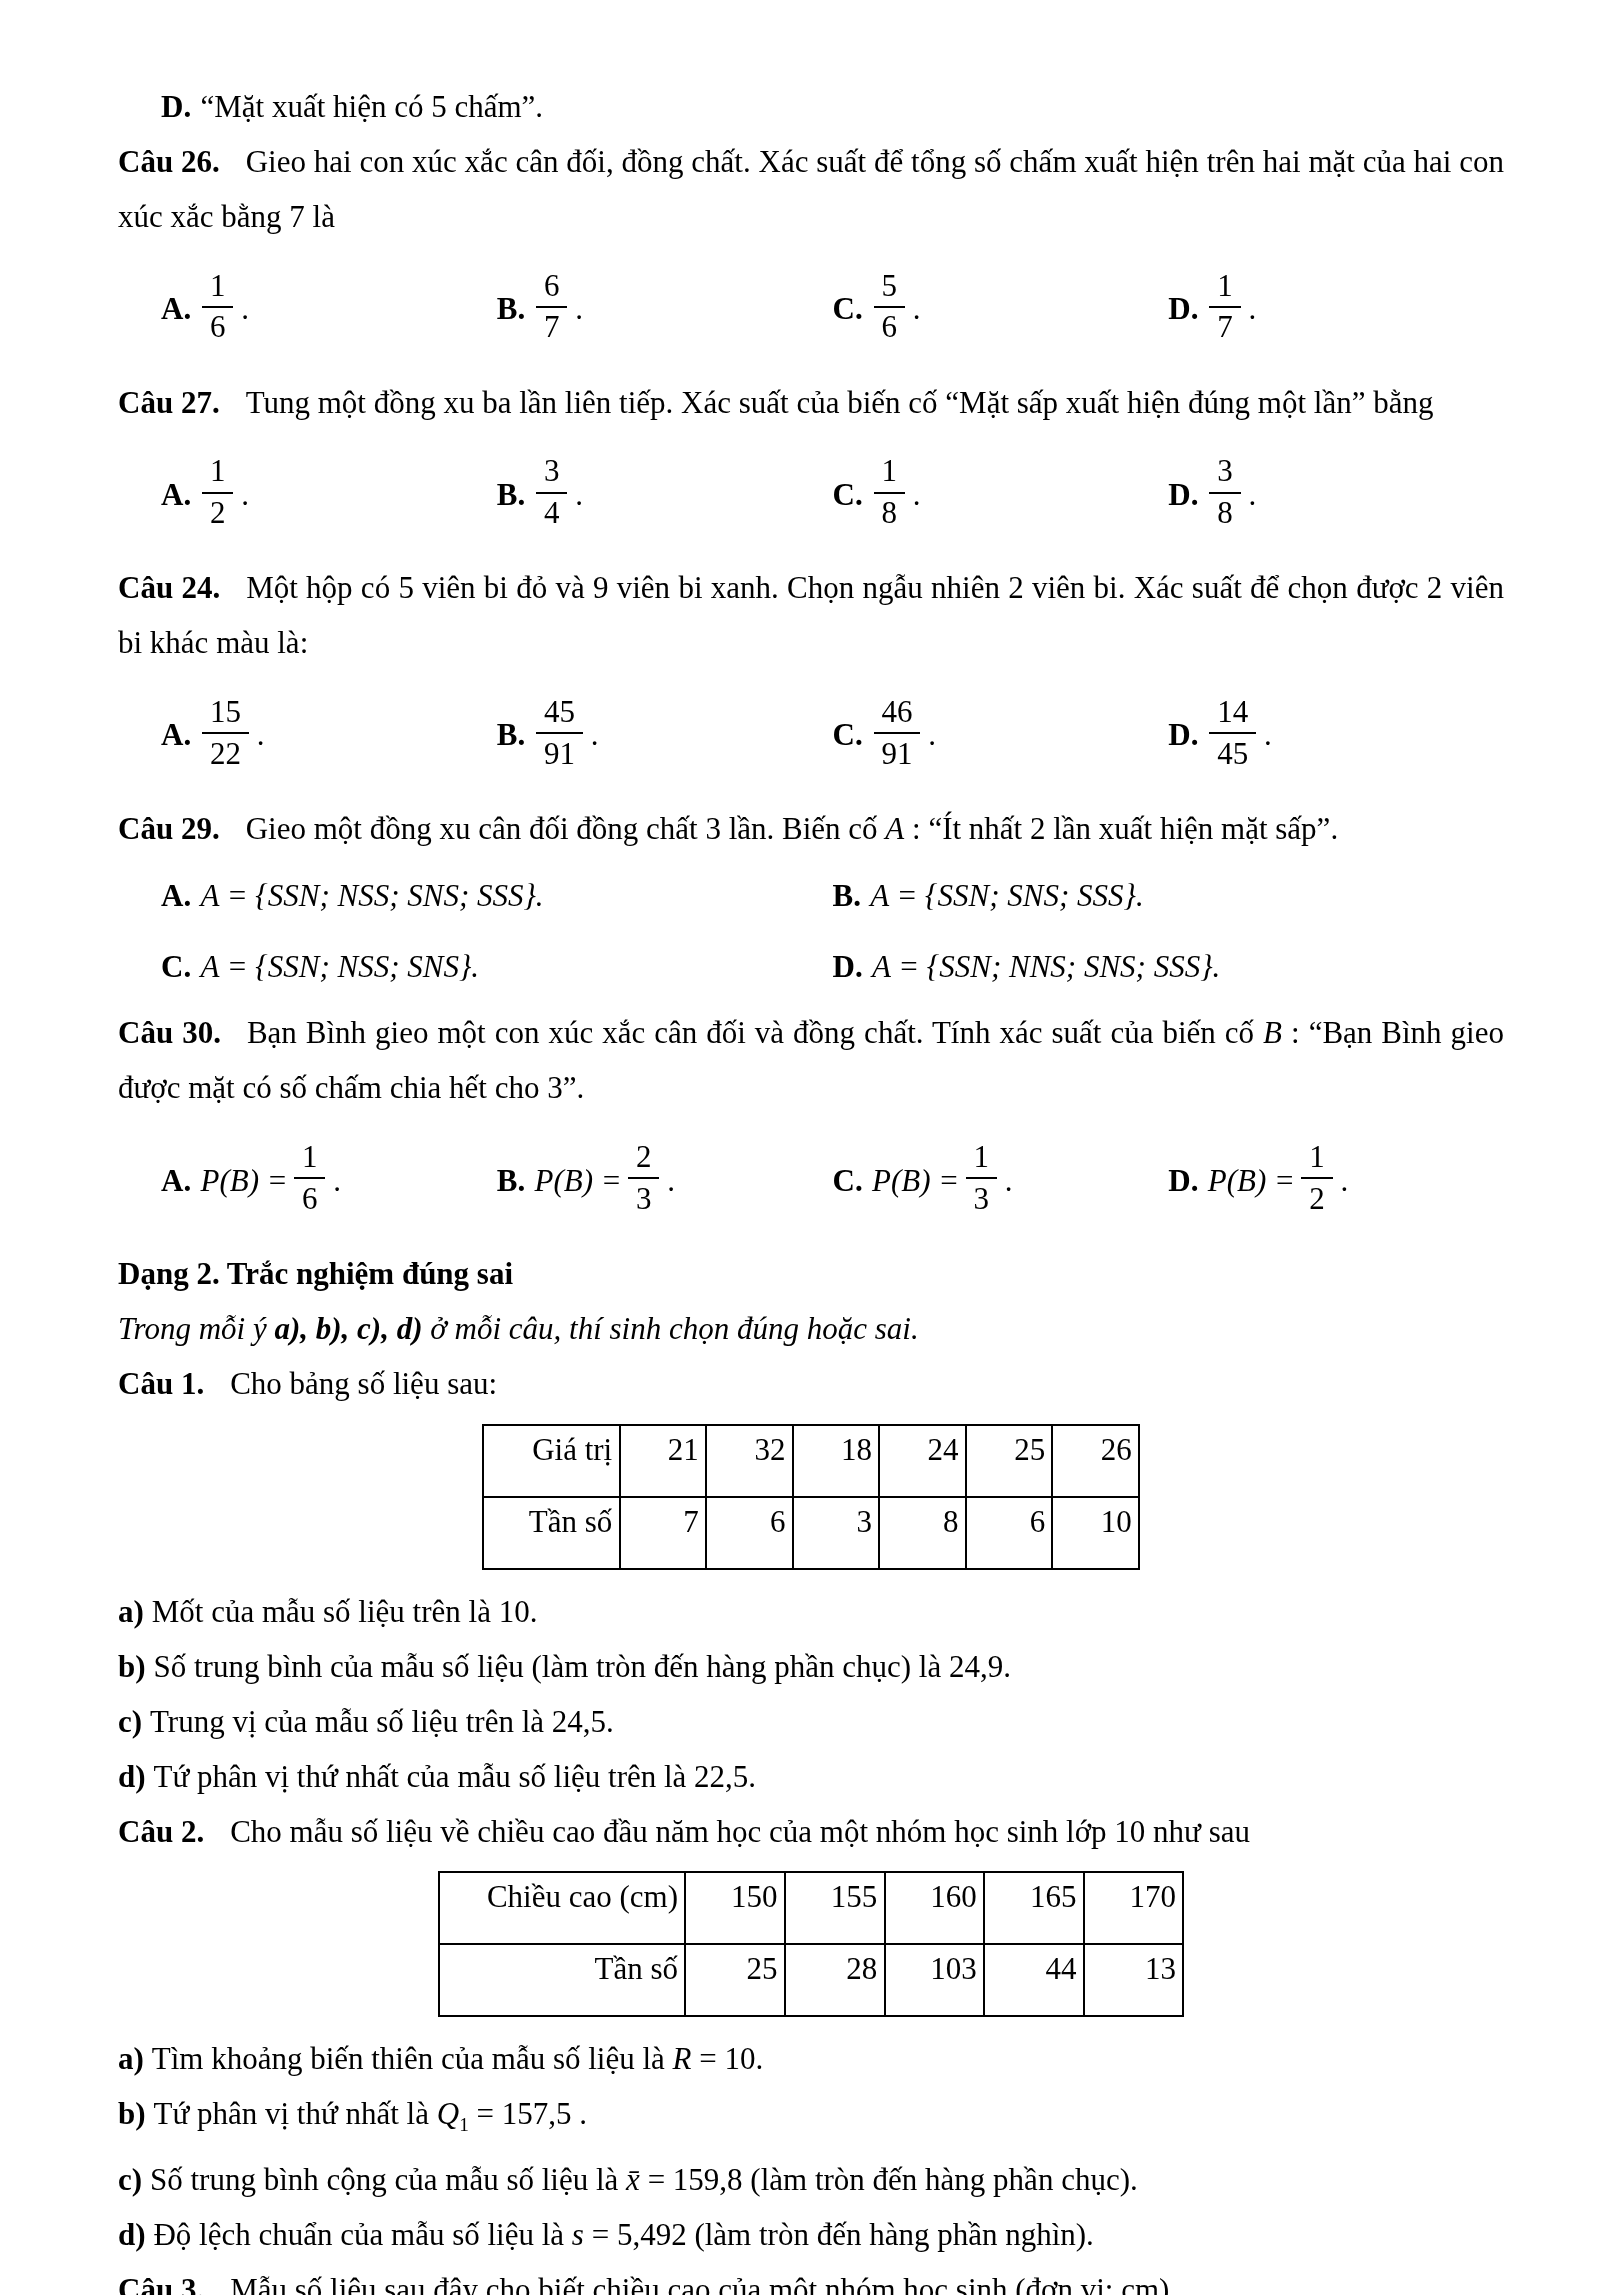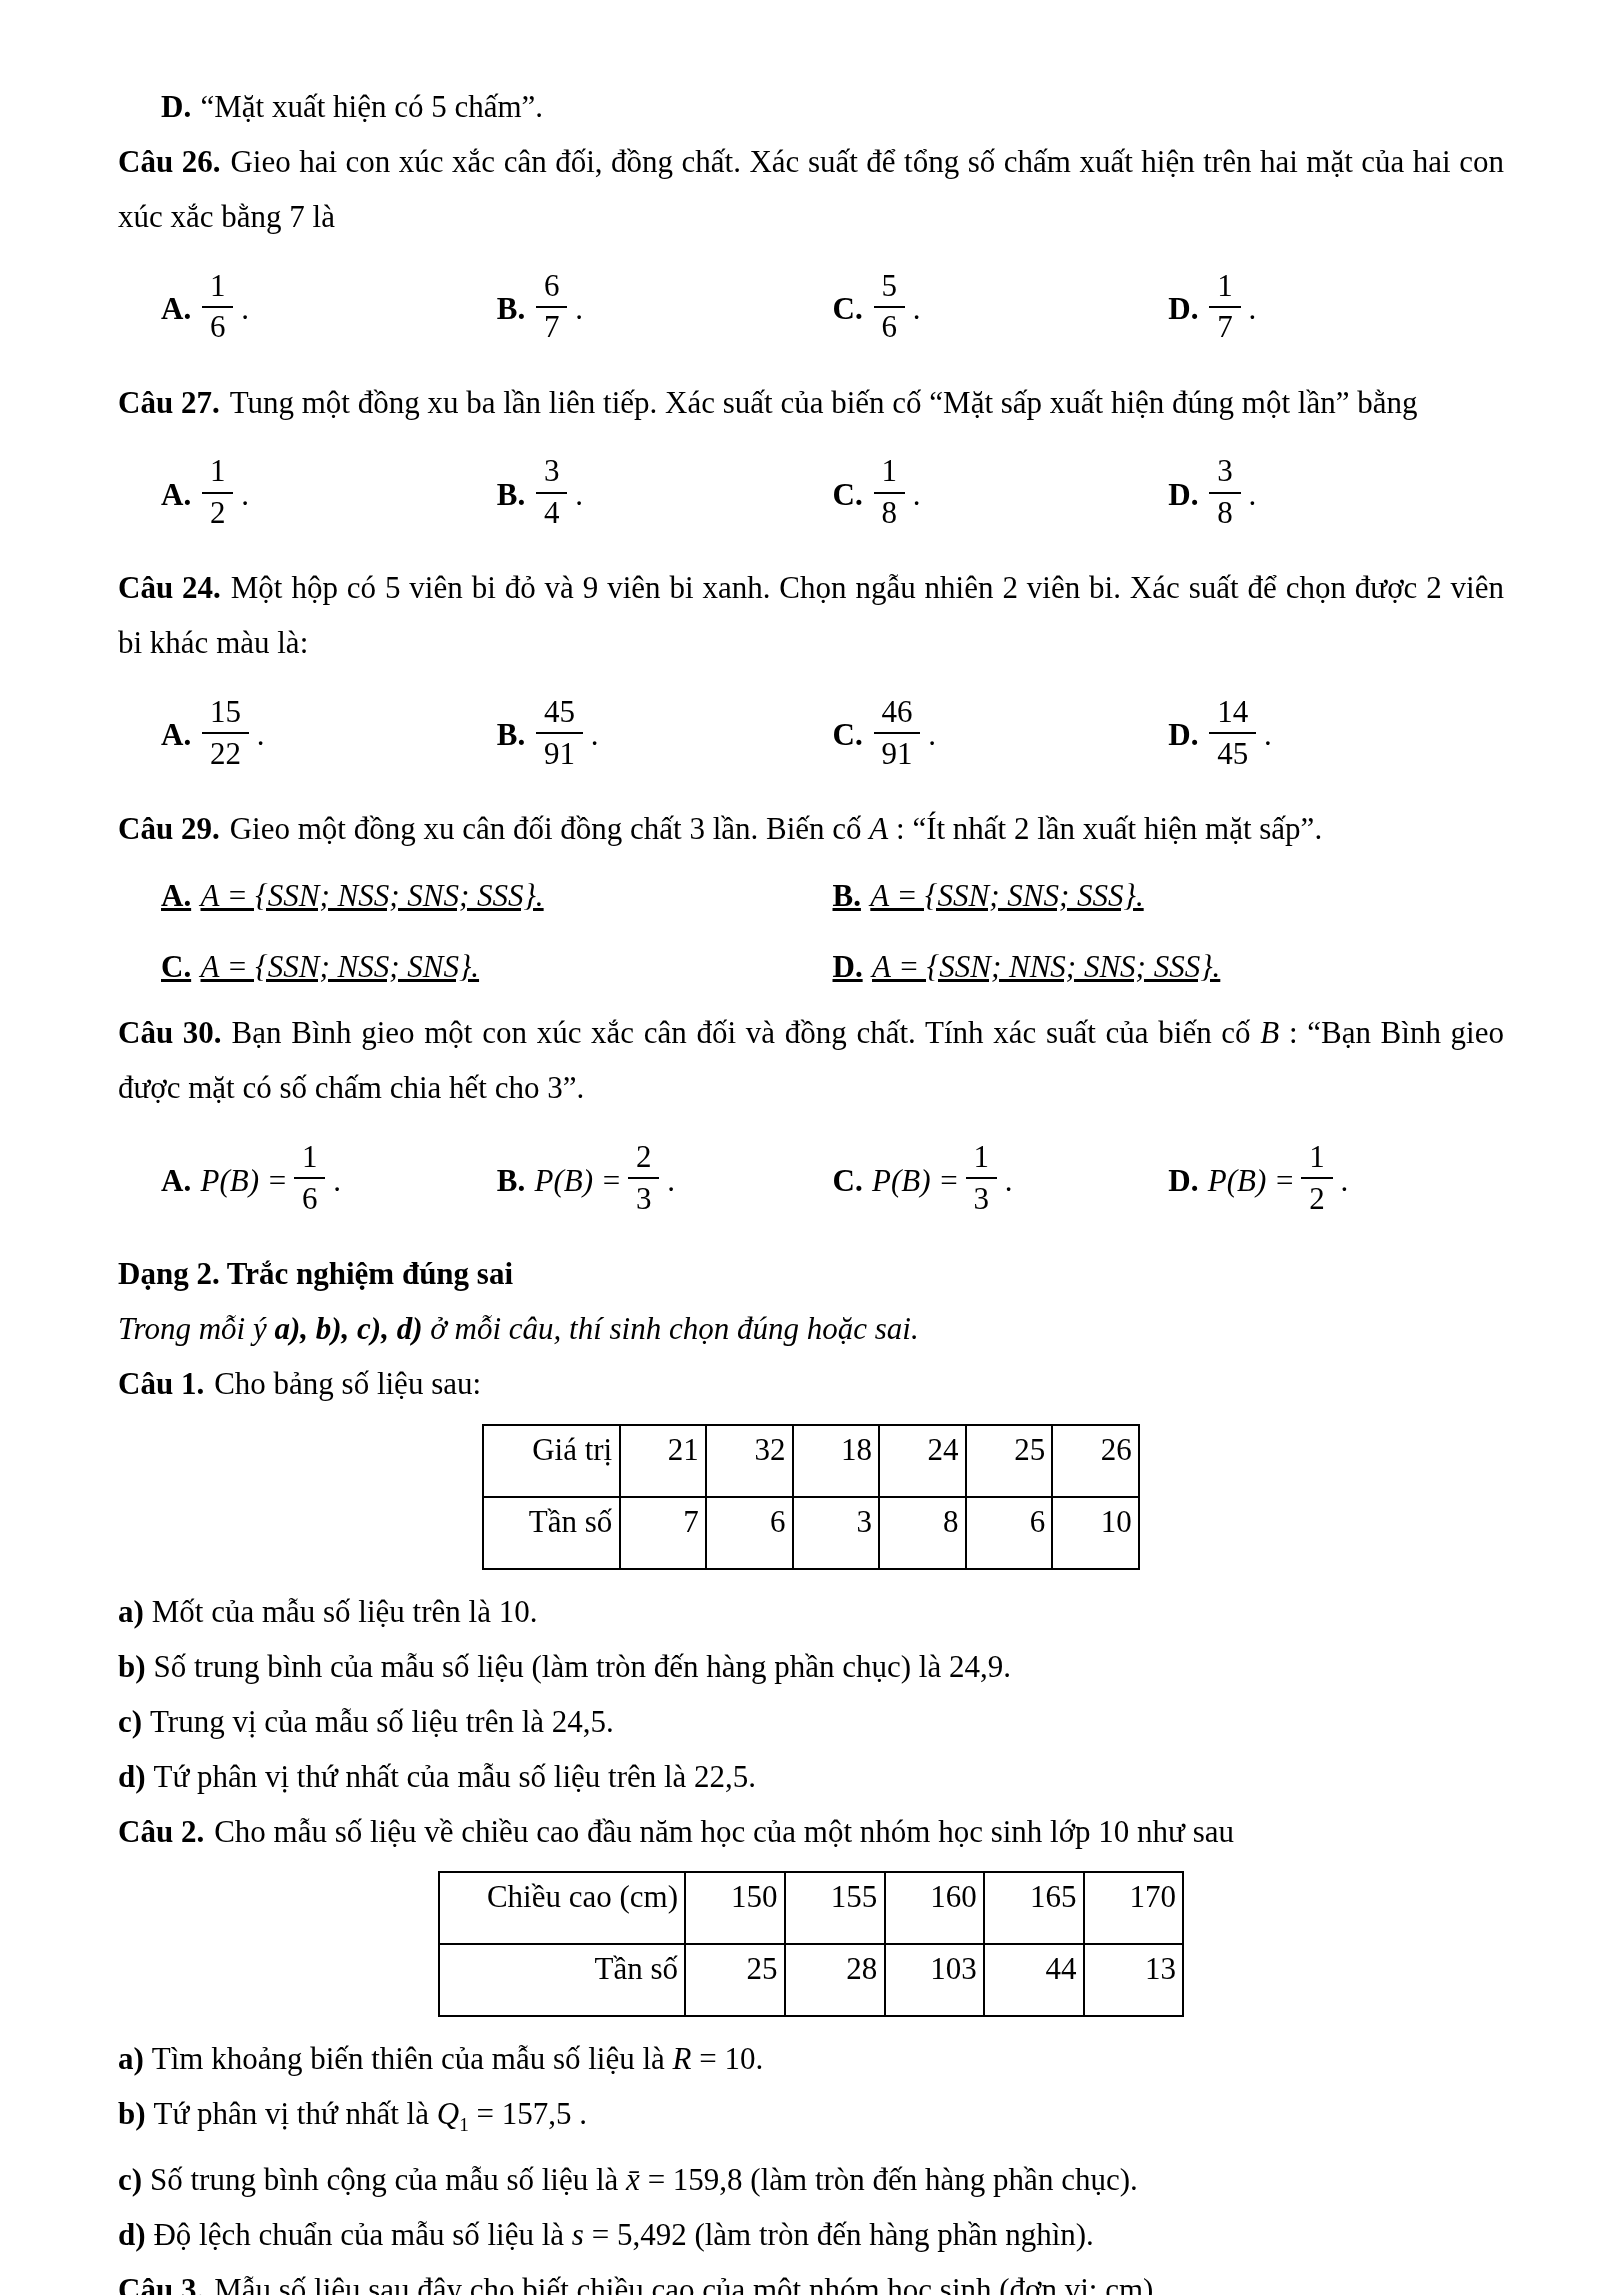--- a/index.html
+++ b/index.html
@@ -6,32 +6,32 @@
   body {
     width:1623px; height:2295px;
     background:#ffffff; color:#000000;
     font-family:"Liberation Serif", serif;
     font-size:31px; overflow:hidden;
   }
   .page { padding:79px 119px 0 118px; }
   .t { margin:0; line-height:55px; }
   .just { text-align:justify; }
   .indent { padding-left:43px; }
-  .ql { font-weight:bold; margin-right:10px; }
+  .ql { font-weight:bold; margin-right:26px; }
   .sl { font-weight:bold; margin-right:7.9px; }
   .ol { font-weight:bold; margin-right:9.4px; }
   .mi { font-style:italic; }
   .bi { font-weight:bold; font-style:italic; }
   .heading { font-weight:bold; }
   .instr { font-style:italic; }
   
   .optrow { display:flex; align-items:center; padding-left:43px; }
   .fr { height:118px; margin:6.3px 0; }
   .opt { flex:1 1 0; display:flex; align-items:center; }
-  .optrow2 { display:flex; align-items:flex-start; padding-left:43px; margin:7.9px 0; line-height:63px;text-decoration:underline; }
+  .optrow2 { display:flex; align-items:flex-start; padding-left:43px; margin:7.9px 0; line-height:63px; }
   .opt50 { width:50%; }
   
   .frac { display:inline-block; vertical-align:middle; text-align:center; line-height:1.12; margin:0 6.3px 4.7px 1.6px; }
   .frac .num { display:block; border-bottom:2.4px solid #000; padding:0 7.9px 2.4px; }
   .frac .den { display:block; padding-top:2.4px; }
   .post { margin-left:1.6px; }
   .pre { margin-right:4.7px; }
   
   table.data { border-collapse:collapse; margin:12.6px auto 14px; }
   table.data td { border:2.4px solid #000; text-align:right; vertical-align:top; padding:6.3px 6.3px 28px; line-height:1.15; }

